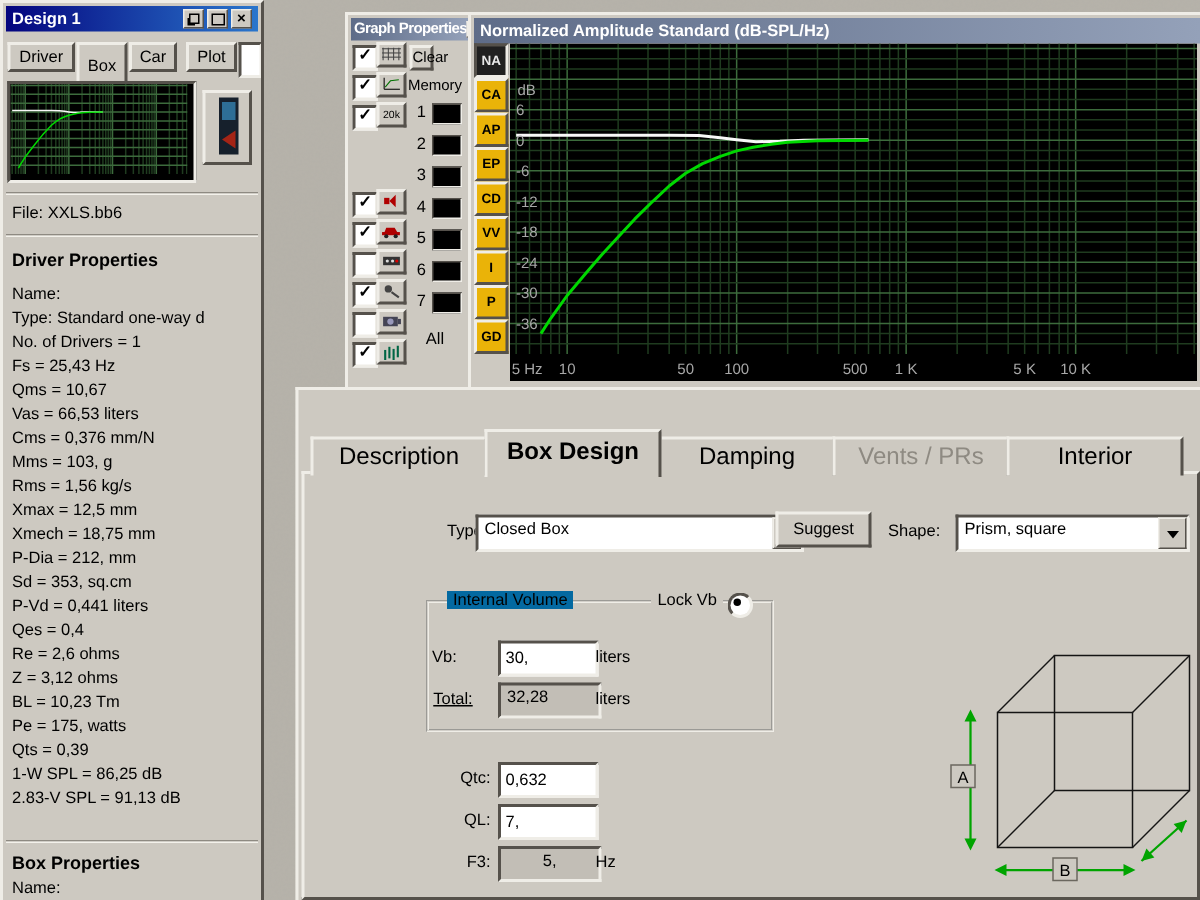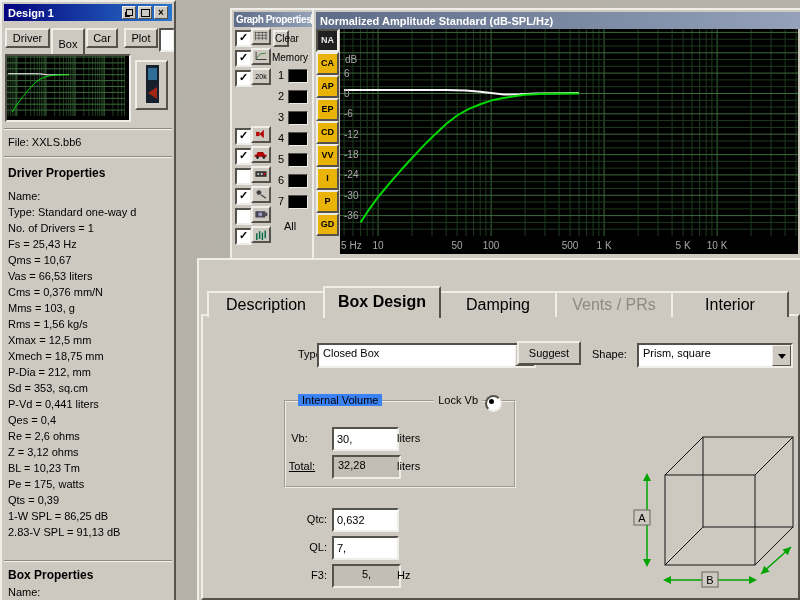--- a/index.html
+++ b/index.html
@@ -371,27 +371,27 @@
   <button class="btn" style="left:318px;top:81px;width:64px;height:24px;">Suggest</button>
   <div class="lbl" style="left:393px;top:88px;">Shape:</div>
   <div class="dd" style="left:438px;top:83px;width:152px;">
     <span class="val">Prism, square</span>
     <span class="ddbtn">
         <span class="tri"></span>
       </span>
   </div>
 
   <div class="group" style="left:85px;top:140px;width:228px;height:84px;">
-    <span class="lbl" style="left:12px;top:-8px;background:#3b82f6;padding:0 4px;">Internal Volume</span>
+    <span class="lbl" style="left:12px;top:-8px;background:#0369a1;padding:0 4px;">Internal Volume</span>
     <span class="lbl" style="right:32px;top:-8px;background:#cdc9c1;padding:0 4px;">Lock Vb</span>
     <span class="radio" style="right:12px;top:-7px;">
         <span class="dot"></span>
       </span>
   </div>
-  <div class="lbl" style="left:79px;top:172px;width:43px;text-align:center;">Vb:</div>
+  <div class="lbl" style="left:89px;top:172px;width:43px;text-align:left;">Vb:</div>
   <input class="inp" style="left: 133px; top: 167px; width: 57px; height: 20px;" value="30,">
   <div class="lbl" style="left:198px;top:172px;">liters</div>
   <div class="lbl" style="left:78px;top:200px;width:50px;text-align:center;text-decoration:underline;">Total:</div>
   <div class="ro" style="left:133px;top:195px;width:57px;height:20px;">32,28</div>
   <div class="lbl" style="left:198px;top:200px;">liters</div>
 
   <div class="lbl" style="left:78px;top:253px;width:50px;text-align:right;">Qtc:</div>
   <input class="inp" style="left: 133px; top: 248px; width: 57px; height: 20px;" value="0,632">
   <div class="lbl" style="left:78px;top:281px;width:50px;text-align:right;">QL:</div>
   <input class="inp" style="left: 133px; top: 276px; width: 57px; height: 20px;" value="7,">

